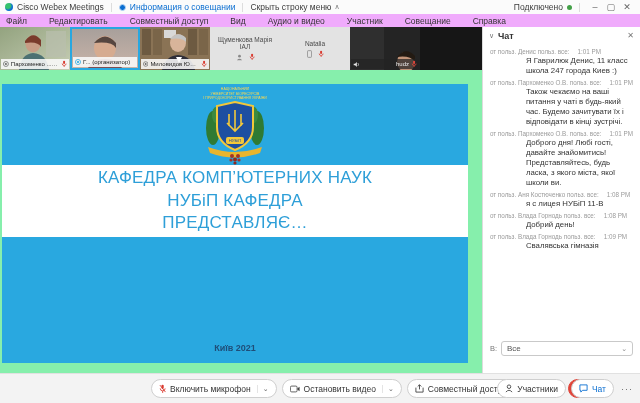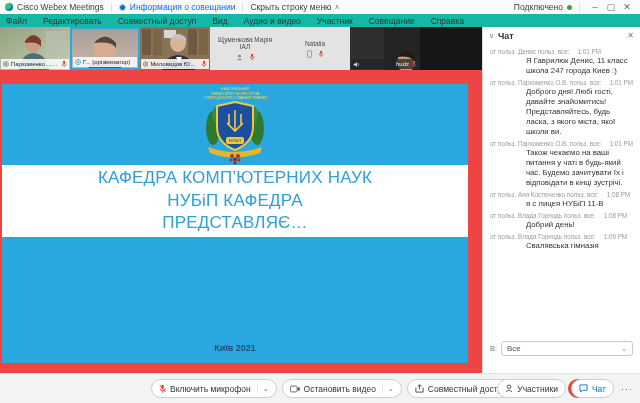--- a/index.html
+++ b/index.html
@@ -13,43 +13,43 @@
   .tb-sep { width:1px; height:9px; background:#ddd; margin:0 7px; }
   .webex-dot { width:8px; height:8px; border-radius:50%;
                background:radial-gradient(circle at 35% 35%, #35c26e 0 35%, #0a6ed1 60%); margin-right:4px; }
   .info-dot { width:7px; height:7px; border-radius:50%; background:#0a6ed1; border:1.5px solid #bcd8f5; margin-right:4px; }
   .blue { color:#0a6ed1; }
   .tb-right { margin-left:auto; display:flex; align-items:center; }
   .conn-dot { width:5px; height:5px; border-radius:50%; background:#43a047; margin-left:4px; }
   .win-btn { width:16px; text-align:center; color:#666; font-size:9px; cursor:default; }
 
   
-  .menubar { position:absolute; top:14px; left:0; right:0; height:13px; background:#14b8a6;
-             display:flex; align-items:center; gap:16px; padding-left:6px; font-size:8.5px; color:#333; }
+  .menubar { position:absolute; top:14px; left:0; right:0; height:13px; background:#f0abfc;
+             display:flex; align-items:center; gap:22px; padding-left:6px; font-size:8.5px; color:#333; }
 
   
   .main { position:absolute; top:27px; left:0; right:0; bottom:30px; display:flex; }
   .left { width:482px; position:relative; background:#161616; }
 
   
   .filmstrip { position:absolute; top:0; left:0; height:43px; display:flex; }
   .tile { width:70px; height:43px; position:relative; overflow:hidden; background:#222; }
   .tile.active { border:2px solid #28a7e0; }
   .tile-label { position:absolute; bottom:1px; left:1px; right:1px; height:10px;
                 background:rgba(250,250,250,.88); display:flex; align-items:center;
                 font-size:6px; color:#222; padding:0 2px; gap:2px; white-space:nowrap; overflow:hidden; }
   .tile-label .nm { overflow:hidden; text-overflow:ellipsis; }
   .tile-label.dark { background:rgba(35,35,35,.72); color:#eee; justify-content:flex-start; }
   .ghost { background:#e3e3e3; display:flex; flex-direction:column; align-items:center; justify-content:center; gap:3px; }
   .ghost .gname { font-size:6.5px; color:#4a4a4a; max-width:66px; text-align:center; }
   .grow { display:flex; gap:6px; align-items:center; }
   .micR { flex:0 0 auto; }
 
   
-  .stage { position:absolute; top:43px; left:0; right:0; bottom:0; background:#ef4444; }
+  .stage { position:absolute; top:43px; left:0; right:0; bottom:0; background:#86efac; }
   .slide { position:absolute; left:2px; top:14px; width:466px; height:279px; background:#29a8e0; }
   .emblem { position:absolute; top:3px; left:0; width:100%; display:flex; flex-direction:column; align-items:center; }
   .org-lines { text-align:center; color:#ffd84d; font-size:3.5px; line-height:1.3; }
   .title-band { position:absolute; top:81px; left:0; right:0; height:72px; background:#fff;
                 display:flex; flex-direction:column; justify-content:center; text-align:center;
                 color:#2e9fd8; font-size:17px; line-height:1.32; letter-spacing:.2px; }
   .slide-footer { position:absolute; bottom:10px; left:0; width:100%; text-align:center;
                   color:#1f4e79; font-size:9px; font-weight:bold; }
 
   
@@ -297,28 +297,28 @@
               <span>от польз. Денис польз. все:</span>
               <span>1:01 PM</span>
             </div>
           <div class="msg-b">Я Гаврилюк Денис, 11 класс школа 247 города Киев :)</div>
         </div>
         <div>
           <div class="msg-h">
               <span>от польз. Пархоменко О.В. польз. все:</span>
               <span>1:01 PM</span>
             </div>
-          <div class="msg-b">Доброго дня! Любі гості, давайте знайомитись! Представляйтесь, будь ласка, з якого міста, якої школи ви.</div>
+          <div class="msg-b">Також чекаємо на ваші питання у чаті в будь-який час. Будемо зачитувати їх і відповідати в кінці зустрічі.</div>
         </div>
         <div>
           <div class="msg-h">
               <span>от польз. Пархоменко О.В. польз. все:</span>
               <span>1:01 PM</span>
             </div>
-          <div class="msg-b">Також чекаємо на ваші питання у чаті в будь-який час. Будемо зачитувати їх і відповідати в кінці зустрічі.</div>
+          <div class="msg-b">Доброго дня! Любі гості, давайте знайомитись! Представляйтесь, будь ласка, з якого міста, якої школи ви.</div>
         </div>
         <div>
           <div class="msg-h">
               <span>от польз. Аня Костюченко польз. все:</span>
               <span>1:08 PM</span>
             </div>
           <div class="msg-b">я с лицея НУБіП 11-В</div>
         </div>
         <div>
           <div class="msg-h">

